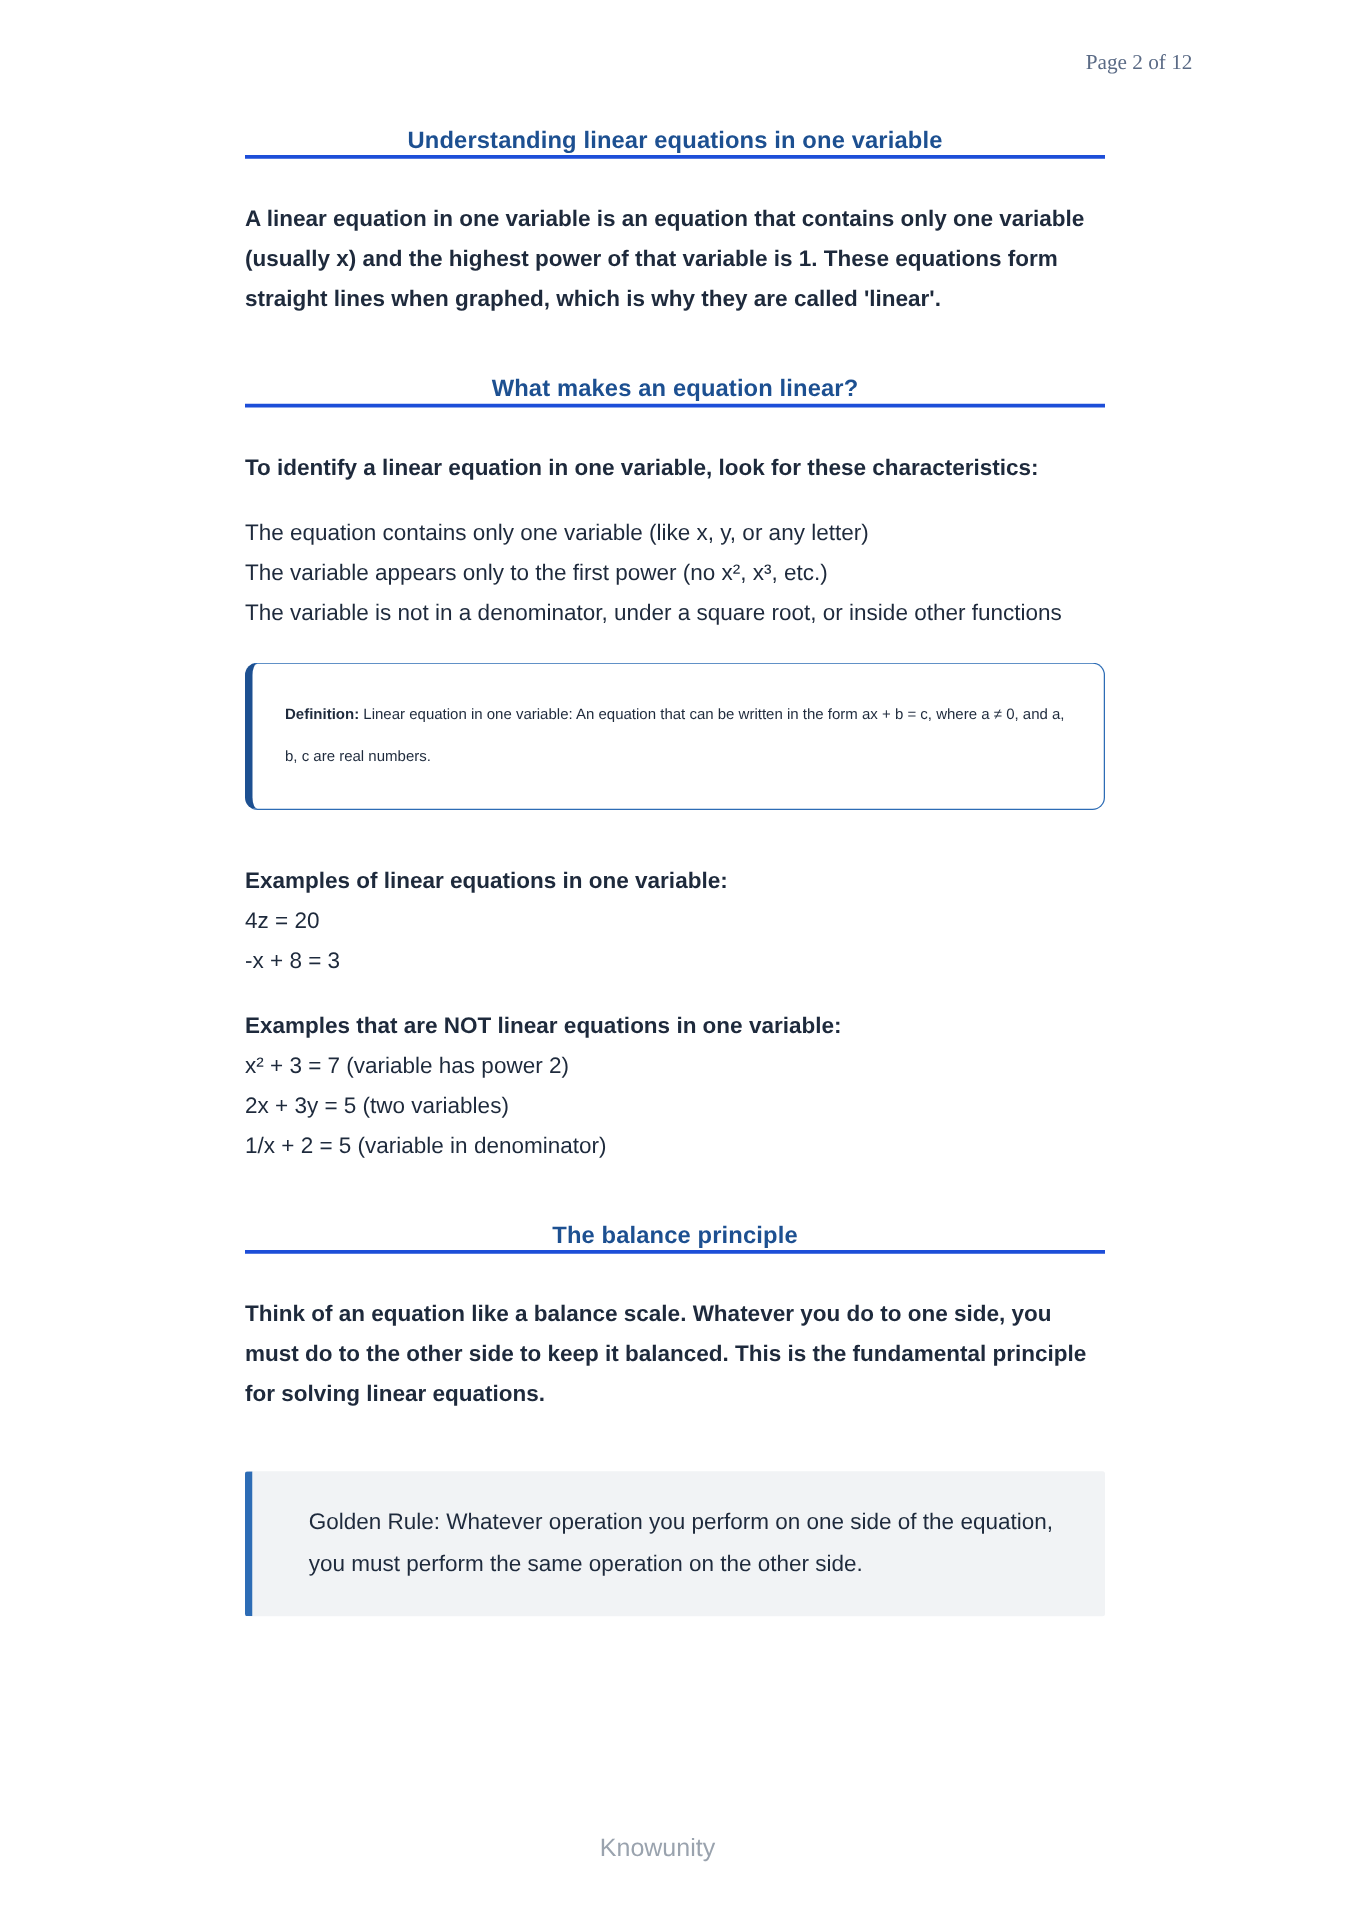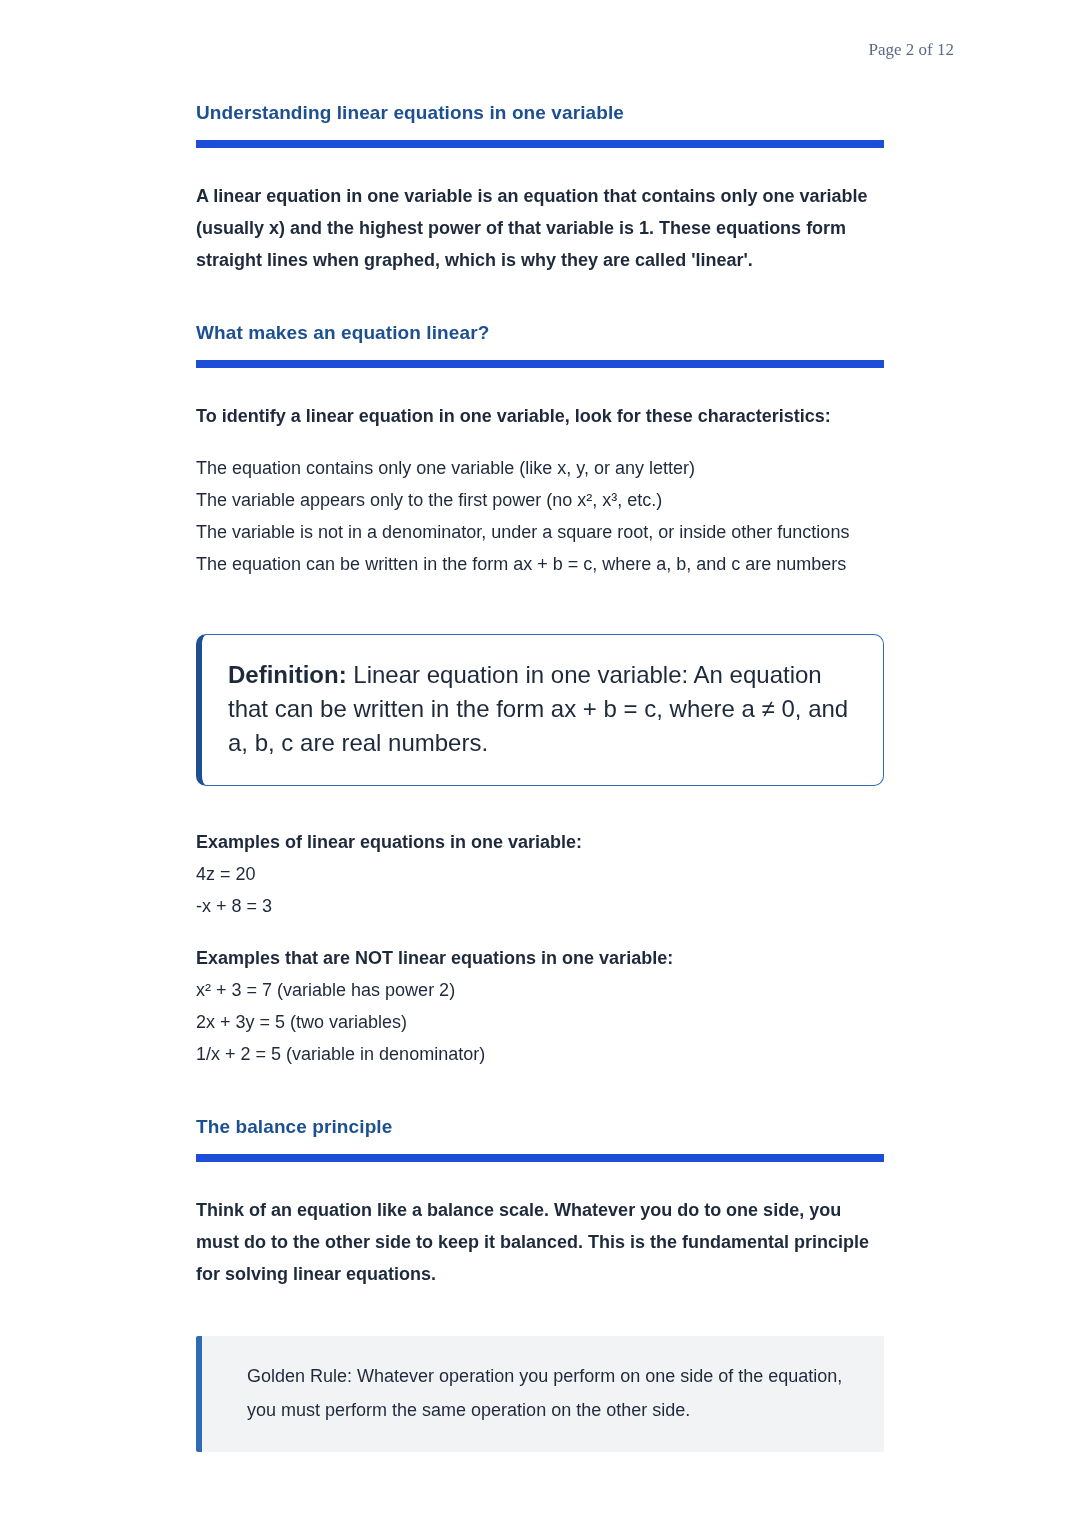--- a/index.html
+++ b/index.html
@@ -28,23 +28,23 @@
     position: absolute;
     left: 196px;
     top: 102px;
     width: 688px;
   }
   .heading {
     font-size: 19px;
     font-weight: 700;
     color: #1d5091;
     margin: 0;
-    padding-bottom: 16px;
-    border-bottom: 8px solid #1d4ed8;
+    border-bottom: 3px solid #1d4ed8;
     letter-spacing: 0.1px;
+    text-align: center;
   }
   .heading.mt {
     margin-top: 46px;
   }
   .para {
     font-size: 18px;
     line-height: 32px;
     margin: 32px 0 0 0;
     font-weight: bold;
   }
@@ -53,26 +53,26 @@
   }
   .line {
     font-size: 18px;
     line-height: 32px;
     margin: 0;
   }
   .eq-list {
     margin-top: 0;
   }
   .definition-box {
-    margin-top: 54px;
+    margin-top: 24px;
     border: 1.5px solid #2d6cb5;
     border-left: 6px solid #1d5091;
     border-radius: 10px;
     padding: 23px 28px 25px 26px;
-    font-size: 24px;
+    font-size: 12px;
     line-height: 34px;
     box-sizing: border-box;
   }
   .definition-box .bold {
     font-weight: 700;
   }
   .callout-box {
     margin-top: 46px;
     background: #f1f3f5;
     border-left: 6px solid #2d6cb5;
@@ -106,21 +106,20 @@
     <p class="para">A linear equation in one variable is an equation that contains only one variable (usually x) and the highest power of that variable is 1. These equations form straight lines when graphed, which is why they are called 'linear'.</p>
 
     <h2 class="heading mt">What makes an equation linear?</h2>
 
     <p class="para">To identify a linear equation in one variable, look for these characteristics:</p>
 
     <div class="line-list">
       <p class="line">The equation contains only one variable (like x, y, or any letter)</p>
       <p class="line">The variable appears only to the first power (no x², x³, etc.)</p>
       <p class="line">The variable is not in a denominator, under a square root, or inside other functions</p>
-      <p class="line">The equation can be written in the form ax + b = c, where a, b, and c are numbers</p>
     </div>
 
     <div class="definition-box">
       <span class="bold">Definition:</span><span> Linear equation in one variable: An equation that can be written in the form ax + b = c, where a ≠ 0, and a, b, c are real numbers.</span>
     </div>
 
     <p class="para" style="margin-top:40px;">Examples of linear equations in one variable:</p>
 
     <div class="eq-list">
       <p class="line">4z = 20</p>
@@ -138,14 +137,15 @@
     <h2 class="heading mt">The balance principle</h2>
 
     <p class="para">Think of an equation like a balance scale. Whatever you do to one side, you must do to the other side to keep it balanced. This is the fundamental principle for solving linear equations.</p>
 
     <div class="callout-box">
       <span>Golden Rule: Whatever operation you perform on one side of the equation, you must perform the same operation on the other side.</span>
     </div>
 
   </div>
 
+  <div class="footer">Knowunity</div>
 
 </div>
 
 </body></html>

